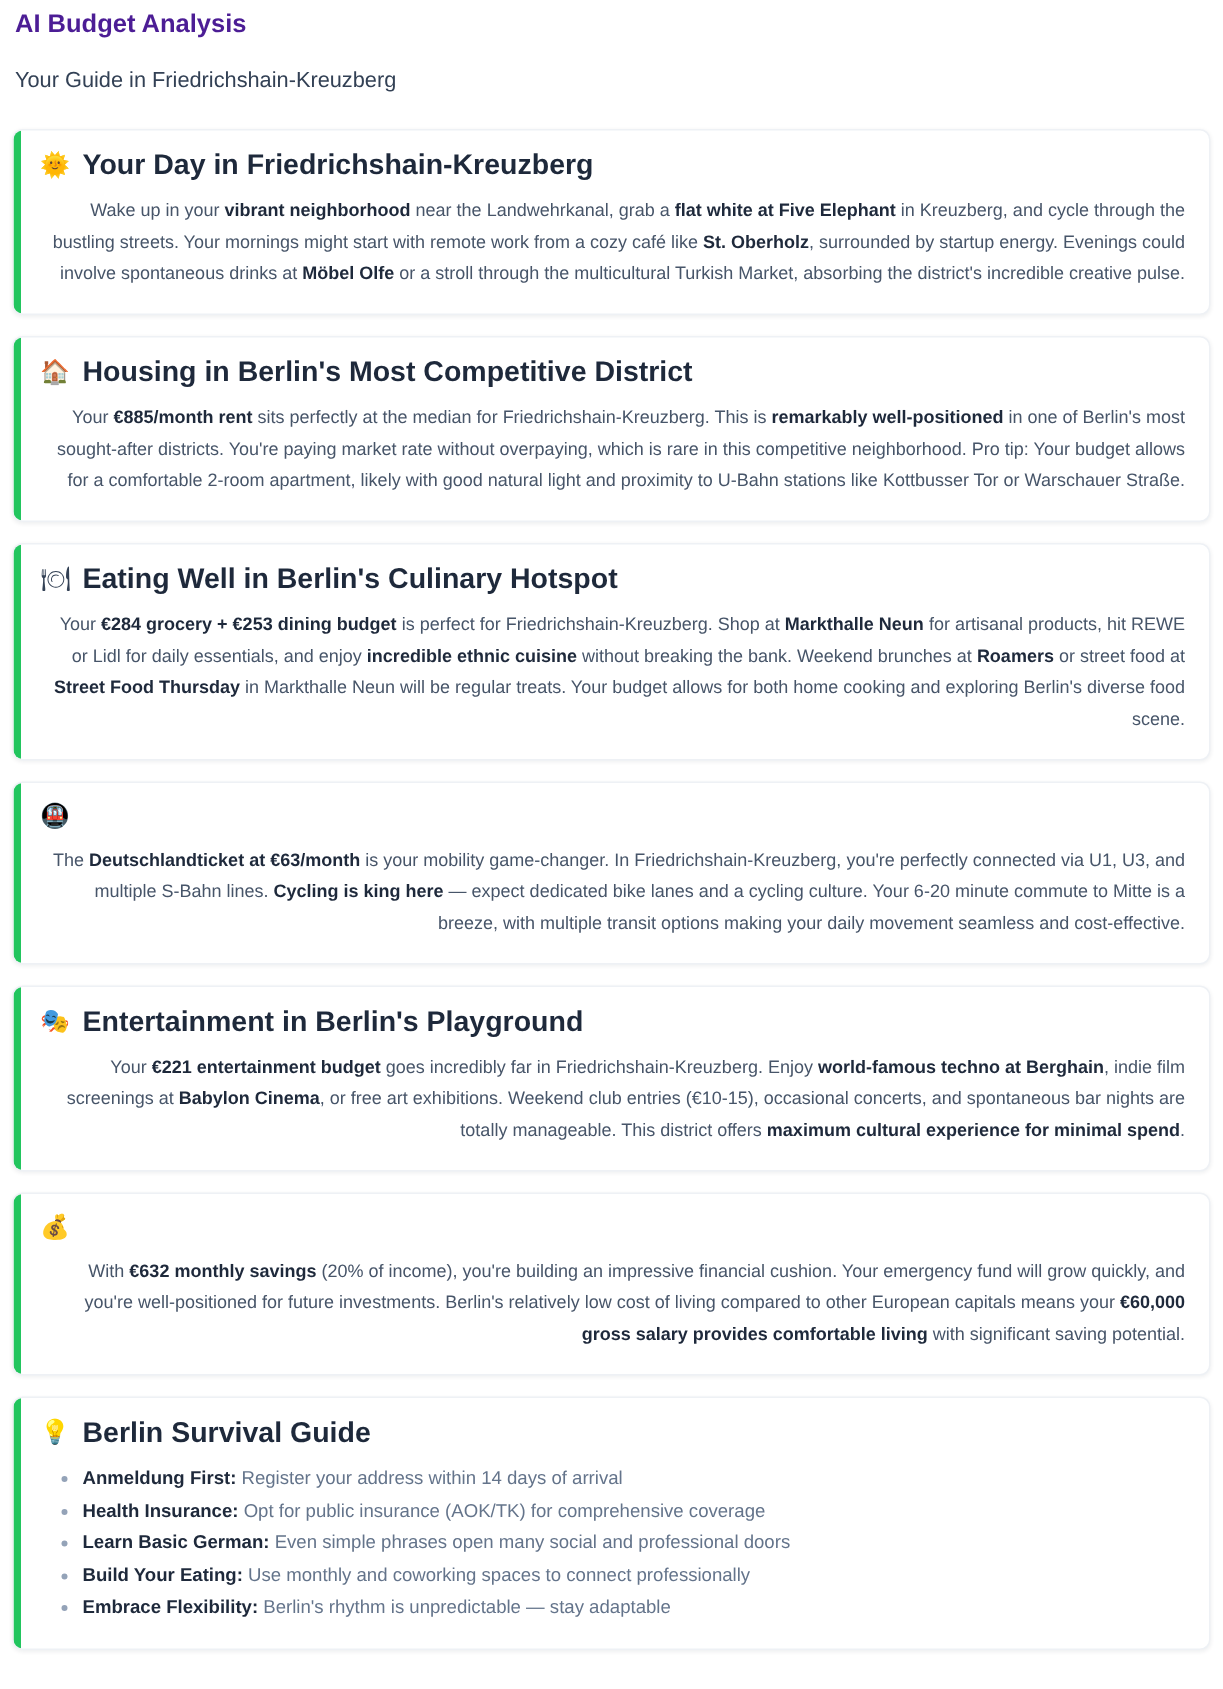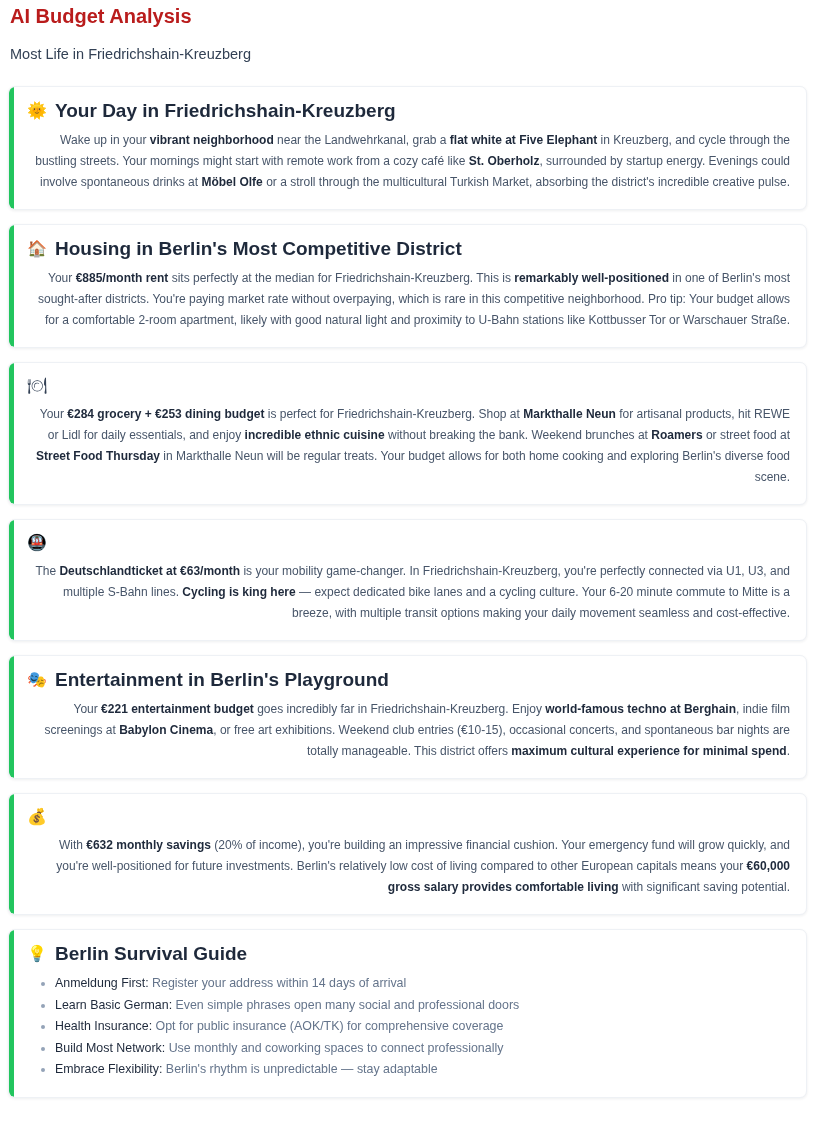--- a/index.html
+++ b/index.html
@@ -11,23 +11,23 @@
     color: #334155;
   }
   .page {
     width: 815px;
     min-height: 1126px;
     position: relative;
     padding: 0 8px 0 8px;
     background: #ffffff;
   }
   .page-title {
-    font-size: 20px;
+    font-size: 17px;
     font-weight: bold;
-    color: #b91c1c;
+    color: #4c1d95;
     padding: 4px 0 0 2px;
     margin: 0;
     line-height: 24px;
   }
   .page-subtitle {
     font-size: 14.5px;
     color: #334155;
     padding: 16px 0 0 2px;
     margin: 0;
     line-height: 20px;
@@ -95,29 +95,29 @@
   ul.tips li::before {
     content: "";
     position: absolute;
     left: 0;
     top: 9px;
     width: 4px;
     height: 4px;
     border-radius: 50%;
     background: #94a3b8;
   }
-  ul.tips li b { color: #1e293b; font-weight: normal; }
+  ul.tips li b { color: #1e293b; font-weight: bold; }
 </style>
 </head>
 <body>
 
 <div class="page">
 
   <h1 class="page-title">AI Budget Analysis</h1>
-  <div class="page-subtitle">Most Life in Friedrichshain-Kreuzberg</div>
+  <div class="page-subtitle">Your Guide in Friedrichshain-Kreuzberg</div>
 
   <div class="cards">
 
     <div class="card" style="--accent: #22c55e;">
       <div class="card-head">
         <span class="card-emoji">🌞</span>
         <span class="card-title">Your Day in Friedrichshain-Kreuzberg</span>
       </div>
       <div class="card-body">Wake up in your <b>vibrant neighborhood</b> near the Landwehrkanal, grab a <b>flat white at Five Elephant</b> in Kreuzberg, and cycle through the bustling streets. Your mornings might start with remote work from a cozy café like <b>St. Oberholz</b>, surrounded by startup energy. Evenings could involve spontaneous drinks at <b>Möbel Olfe</b> or a stroll through the multicultural Turkish Market, absorbing the district's incredible creative pulse.</div>
     </div>
@@ -126,20 +126,21 @@
       <div class="card-head">
         <span class="card-emoji">🏠</span>
         <span class="card-title">Housing in Berlin's Most Competitive District</span>
       </div>
       <div class="card-body">Your <b>€885/month rent</b> sits perfectly at the median for Friedrichshain-Kreuzberg. This is <b>remarkably well-positioned</b> in one of Berlin's most sought-after districts. You're paying market rate without overpaying, which is rare in this competitive neighborhood. Pro tip: Your budget allows for a comfortable 2-room apartment, likely with good natural light and proximity to U-Bahn stations like Kottbusser Tor or Warschauer Straße.</div>
     </div>
 
     <div class="card" style="--accent: #22c55e;">
       <div class="card-head">
         <span class="card-emoji">🍽</span>
+        <span class="card-title">Eating Well in Berlin's Culinary Hotspot</span>
       </div>
       <div class="card-body">Your <b>€284 grocery + €253 dining budget</b> is perfect for Friedrichshain-Kreuzberg. Shop at <b>Markthalle Neun</b> for artisanal products, hit REWE or Lidl for daily essentials, and enjoy <b>incredible ethnic cuisine</b> without breaking the bank. Weekend brunches at <b>Roamers</b> or street food at <b>Street Food Thursday</b> in Markthalle Neun will be regular treats. Your budget allows for both home cooking and exploring Berlin's diverse food scene.</div>
     </div>
 
     <div class="card" style="--accent: #22c55e;">
       <div class="card-head">
         <span class="card-emoji">🚇</span>
       </div>
       <div class="card-body">The <b>Deutschlandticket at €63/month</b> is your mobility game-changer. In Friedrichshain-Kreuzberg, you're perfectly connected via U1, U3, and multiple S-Bahn lines. <b>Cycling is king here</b> — expect dedicated bike lanes and a cycling culture. Your 6-20 minute commute to Mitte is a breeze, with multiple transit options making your daily movement seamless and cost-effective.</div>
     </div>
@@ -159,22 +160,22 @@
       <div class="card-body">With <b>€632 monthly savings</b> (20% of income), you're building an impressive financial cushion. Your emergency fund will grow quickly, and you're well-positioned for future investments. Berlin's relatively low cost of living compared to other European capitals means your <b>€60,000 gross salary provides comfortable living</b> with significant saving potential.</div>
     </div>
 
     <div class="card" style="--accent: #22c55e;">
       <div class="card-head">
         <span class="card-emoji">💡</span>
         <span class="card-title">Berlin Survival Guide</span>
       </div>
       <ul class="tips">
           <li><b>Anmeldung First:</b><span> Register your address within 14 days of arrival</span></li>
+          <li><b>Health Insurance:</b><span> Opt for public insurance (AOK/TK) for comprehensive coverage</span></li>
           <li><b>Learn Basic German:</b><span> Even simple phrases open many social and professional doors</span></li>
-          <li><b>Health Insurance:</b><span> Opt for public insurance (AOK/TK) for comprehensive coverage</span></li>
-          <li><b>Build Most Network:</b><span> Use monthly and coworking spaces to connect professionally</span></li>
+          <li><b>Build Your Eating:</b><span> Use monthly and coworking spaces to connect professionally</span></li>
           <li><b>Embrace Flexibility:</b><span> Berlin's rhythm is unpredictable — stay adaptable</span></li>
         </ul>
     </div>
 
   </div>
 
 </div>
 
 </body></html>

